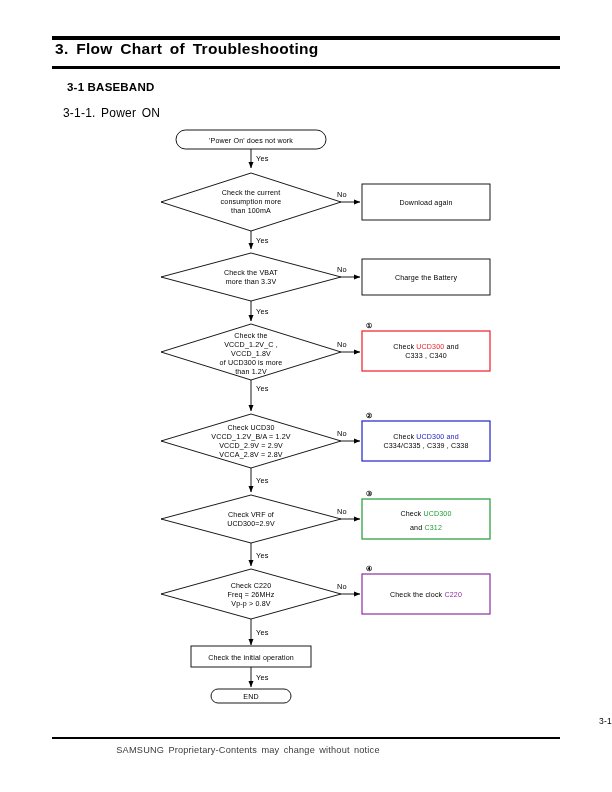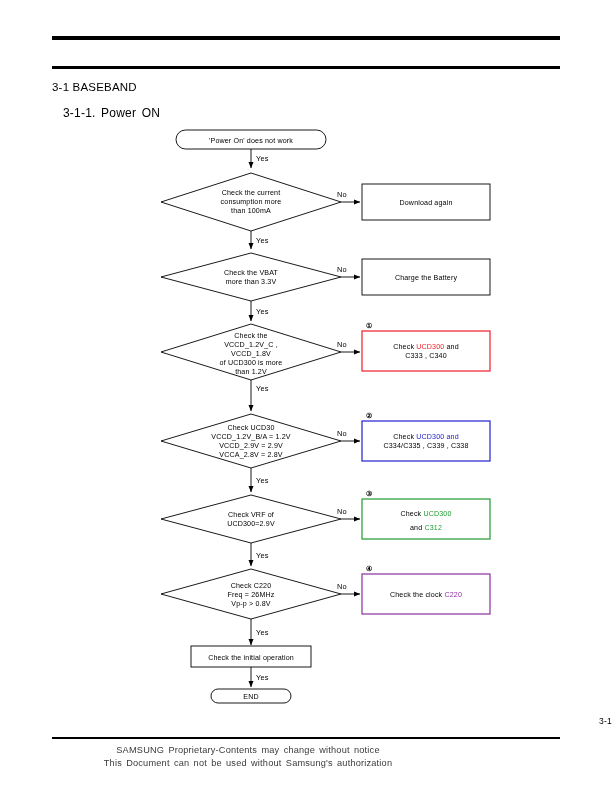--- a/index.html
+++ b/index.html
@@ -35,24 +35,24 @@
     left: 55px;
     top: 40px;
     font-size: 15.5px;
     font-weight: bold;
     letter-spacing: 0.3px;
     word-spacing: 3px;
     white-space: nowrap;
   }
   #section-title {
     position: absolute;
-    left: 52px;
+    left: 67px;
     top: 81px;
     font-size: 11.5px;
-    font-weight: normal;
+    font-weight: bold;
     letter-spacing: 0.2px;
     white-space: nowrap;
   }
   #subsection-title {
     position: absolute;
     left: 63px;
     top: 106px;
     font-size: 12px;
     letter-spacing: 0.2px;
     word-spacing: 2px;
@@ -92,20 +92,21 @@
   .shape      { fill: #ffffff; stroke: #000000; stroke-width: 0.9; }
   .conn       { stroke: #000000; stroke-width: 0.9; fill: none; }
   .marker-num { font-size: 7px; font-weight: bold; }
 </style>
 </head>
 <body>
 
 <div class="page">
 
   <div class="rule" id="rule-top"></div>
+  <div id="chapter-title">3. Flow Chart of Troubleshooting</div>
   <div class="rule" id="rule-under"></div>
 
   <div id="section-title">3-1 BASEBAND</div>
   <div id="subsection-title">3-1-1. Power ON</div>
 
   <svg id="flowchart" width="612" height="712" viewBox="0 0 612 712">
     <defs>
       <marker id="arrow" markerWidth="7" markerHeight="7" refX="6.2" refY="2.6" orient="auto" markerUnits="userSpaceOnUse">
         <path d="M0,0 L6.4,2.6 L0,5.2 z" fill="#000000"></path>
       </marker>
@@ -241,15 +242,14 @@
 
     <g>
       <rect class="shape" x="211" y="689" width="80" height="14" rx="7" ry="7"></rect>
       <text class="node-text" x="251" y="698.6" text-anchor="middle">END</text>
     </g>
   </svg>
 
   <div id="page-number">3-1</div>
   <div class="rule" id="rule-footer"></div>
   <div class="footer-line" id="footer-line-1">SAMSUNG Proprietary-Contents may change without notice</div>
-  <div class="footer-line" id="footer-line-2">This Document can not be used without Samsung's authorization</div>
 
 </div>
 
 </body></html>

